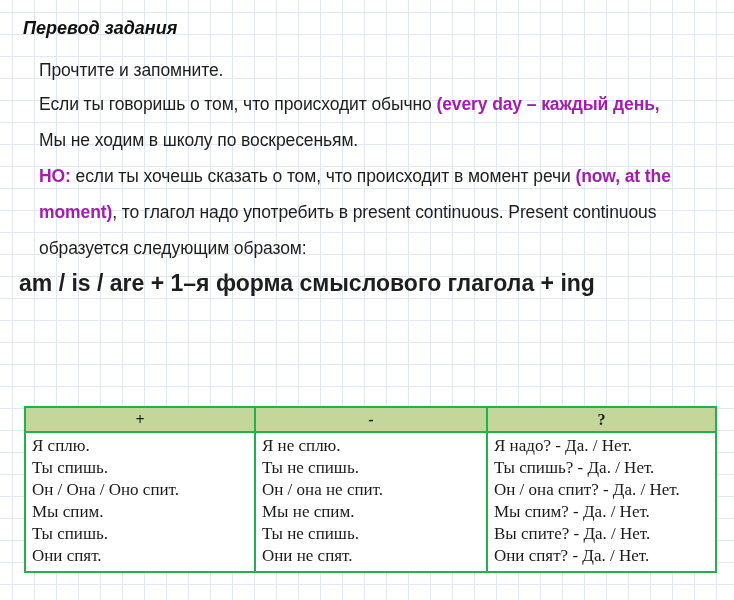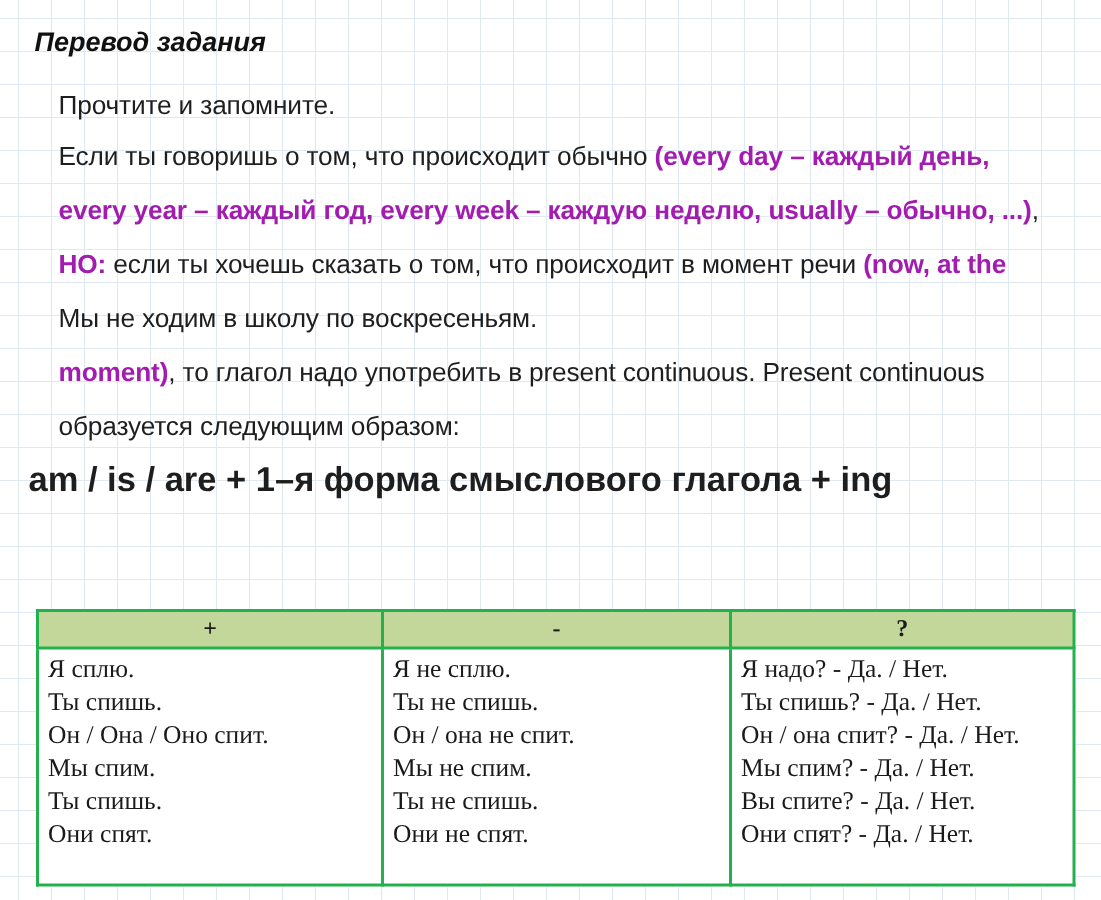--- a/index.html
+++ b/index.html
@@ -37,48 +37,45 @@
       font-family: "Liberation Serif", "DejaVu Serif", serif;
       font-size: 17px; color: #1a1a1a;
       background: #ffffff;
     }
     table.grammar th {
       background: #c4d79b; height: 23px; padding: 0;
       border: 2px solid #22b14c; font-weight: bold; font-size: 16px;
       text-align: center;
     }
     table.grammar td {
-      border: 2px solid #22b14c; vertical-align: top; padding: 2px 6px 22px 6px;
+      border: 2px solid #22b14c; vertical-align: top; padding: 2px 6px 4px 6px;
       background: #ffffff;
     }
     table.grammar .c1 { width: 216px; }
     table.grammar .c2 { width: 218px; }
     .cell-line { line-height: 22px; height: 22px; white-space: nowrap; }
   </style>
 </head>
 <body>
 
 <div class="content">
   <div class="title">Перевод задания</div>
 
   <div class="line first">Прочтите и запомните.</div>
 
   <div class="line">
     <span>Если ты говоришь о том, что происходит обычно </span><span class="b">(every day – каждый день,</span>
   </div>
 
-  <div class="line">
-    <span class="b">every year – каждый год, every week – каждую неделю, usually – обычно, ...)</span><span>,</span>
-  </div>
+
+  <div class="line">Мы не ходим в школу по воскресеньям.</div>
 
   <div class="line">
     <span class="b">НО:</span><span> если ты хочешь сказать о том, что происходит в момент речи </span><span class="b">(now, at the</span>
   </div>
-
-  <div class="line">Мы не ходим в школу по воскресеньям.</div>
 
   <div class="line">
     <span class="b">moment)</span><span>, то глагол надо употребить в present continuous. Present continuous</span>
   </div>
 
   <div class="line">образуется следующим образом:</div>
 
   <div class="formula">am / is / are + 1–я форма смыслового глагола + ing</div>
 </div>
 

